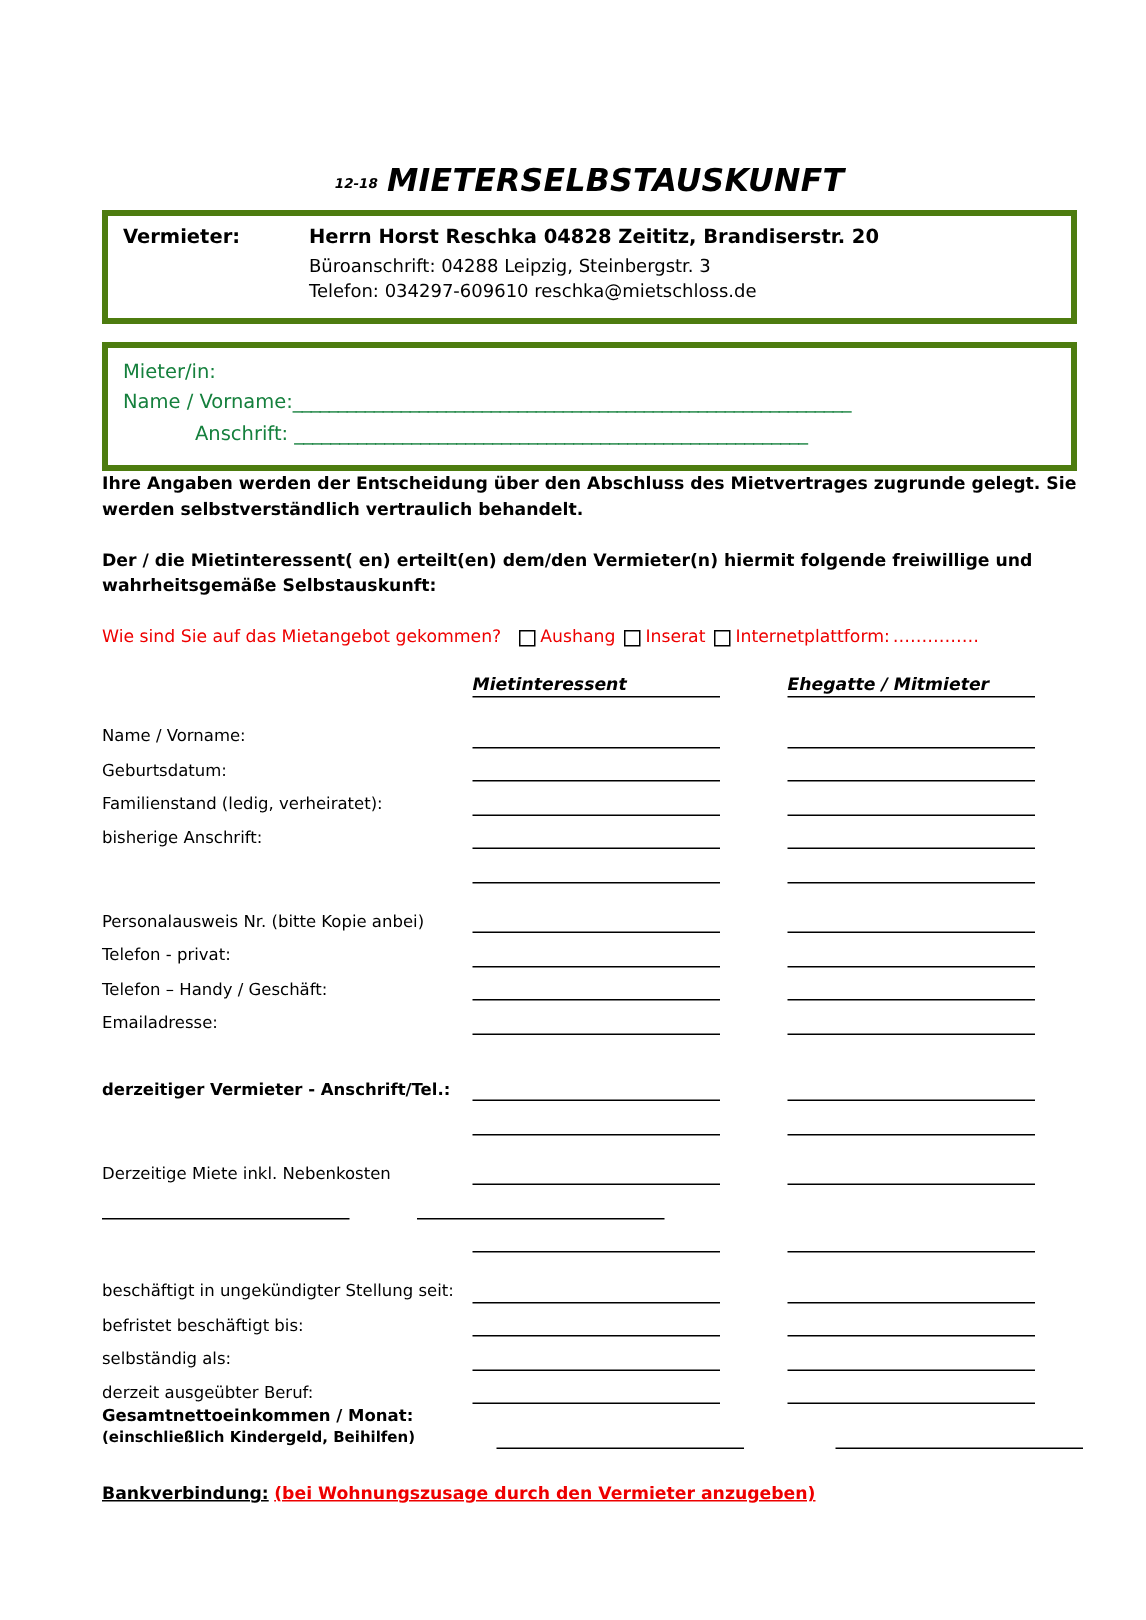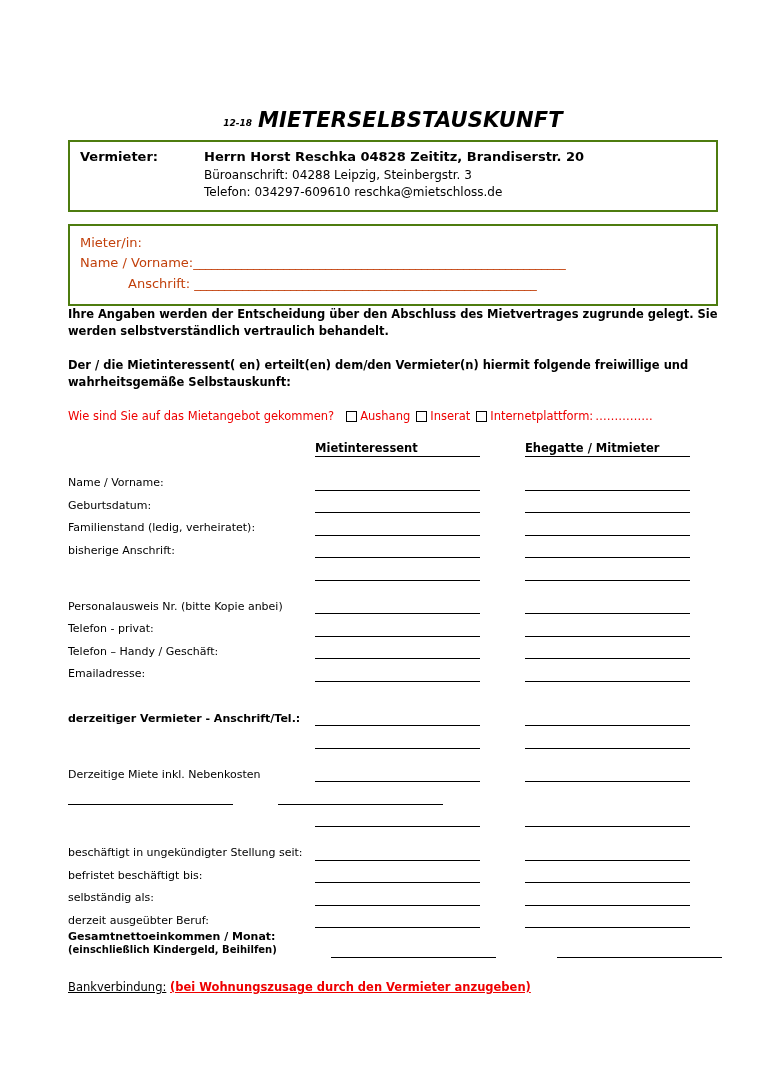--- a/index.html
+++ b/index.html
@@ -47,21 +47,21 @@
   .title-main {
     font-size: 21px;
     font-weight: bold;
     font-style: italic;
     letter-spacing: 0.2px;
     font-family: "DejaVu Sans", sans-serif;
   }
 
   
   .box {
-    border: 2px solid #4d7c0f;
+    border: 4px solid #4d7c0f;
     box-sizing: border-box;
   }
   .landlord-box {
     padding: 6px 10px 8px 10px;
     display: flex;
     align-items: flex-start;
   }
   .landlord-label {
     font-size: 13px;
     font-weight: bold;
@@ -80,21 +80,21 @@
   .landlord-lines .l2,
   .landlord-lines .l3 {
     font-size: 12px;
     line-height: 1.45;
   }
 
   
   .tenant-box {
     margin-top: 12px;
     padding: 7px 10px 9px 10px;
-    color: #c2410c;
+    color: #15803d;
   }
   .tenant-line {
     font-size: 13px;
     line-height: 1.6;
     white-space: nowrap;
   }
   .tenant-line.indent {
     padding-left: 48px;
   }
   .dots-underline {
@@ -111,21 +111,21 @@
   .para2 {
     margin-top: 16px;
   }
 
   
   .red-q {
     color: #ee0000;
     font-size: 11.5px;
     margin-top: 18px;
     display: flex;
-    align-items: center;
+    align-items: flex-end;
     flex-wrap: nowrap;
     gap: 0px;
   }
   .red-q .q-text { margin-right: 8px; }
   .checkbox {
     display: inline-block;
     width: 9px;
     height: 9px;
     border: 1px solid #000;
     margin: 0 3px 0 4px;
@@ -155,20 +155,21 @@
     font-size: 11.5px;
     font-weight: bold;
   }
   .col-heads .spacer { width: 247px; flex: 0 0 247px; }
   .col-heads .h {
     width: 165px;
     flex: 0 0 165px;
     border-bottom: 1px solid #000;
     padding-bottom: 1px;
     margin-right: 45px;
+    font-style: italic;
   }
 
   
   .row {
     display: flex;
     align-items: flex-end;
     height: 22.5px;
   }
   .row .label {
     width: 247px;
@@ -197,21 +198,21 @@
   }
   .row.tall { height: 30px; gap: 16px; }
   .row.shift .blank:first-of-type { margin-left: 8px; width: 157px; }
 
   
   .bank {
     margin-top: 22px;
     font-size: 11.5px;
   }
   .bank .b1 {
-    font-weight: normal;
+    font-weight: bold;
     text-decoration: underline;
     color: #000;
   }
   .bank .b2 {
     color: #ee0000;
     text-decoration: underline;
     font-weight: bold;
   }
 </style>
 </head>

